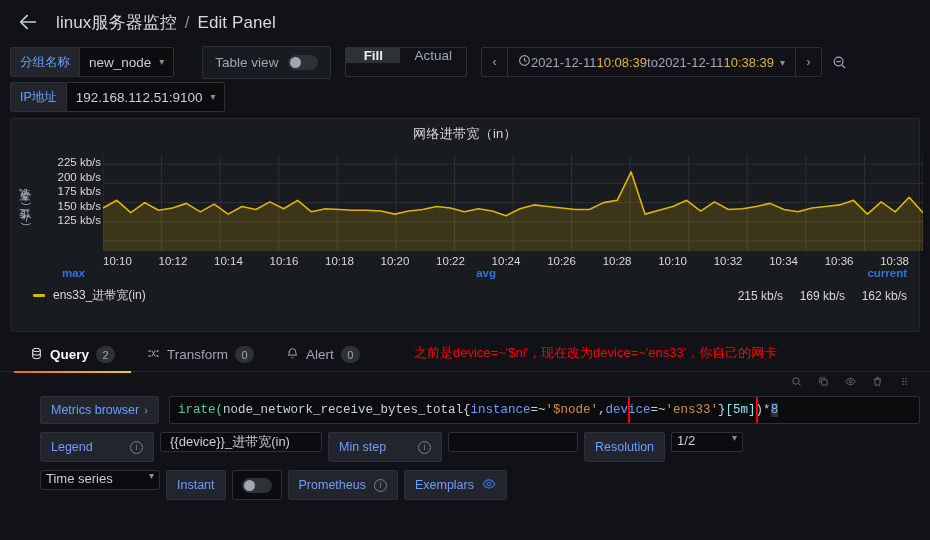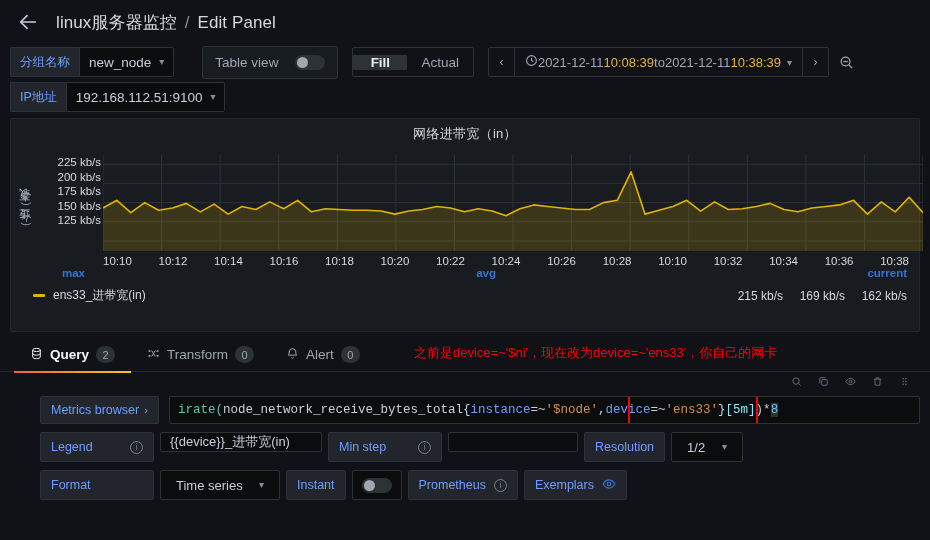--- a/index.html
+++ b/index.html
@@ -67,21 +67,21 @@
     color: #ccccdc;
     font-size: 13.5px;
     white-space: nowrap;
     cursor: pointer;
   }
   .caret { color: #8e8e91; font-size: 10px; line-height: 1; }
 
   .tb-spacer { flex: 0 0 18px; }
 
   .tableview-box {
-    display: flex; align-items: center; gap: 17px;
+    display: flex; align-items: center; gap: 10px;
     height: 33px; padding: 0 12px;
     background: #181b1f;
     border: 1px solid #2c3235;
     border-radius: 2px;
     color: #9fa7b3;
     font-size: 13.5px;
     cursor: pointer;
   }
   .switch {
     width: 30px; height: 15px;
@@ -91,21 +91,21 @@
     display: inline-block;
   }
   .switch::after {
     content: "";
     position: absolute; left: 2px; top: 2px;
     width: 11px; height: 11px; border-radius: 50%;
     background: #9fa7b3;
   }
 
   .fillactual {
-    display: flex; align-items: center; height: 30px;
+    display: flex; align-items: flex-start; height: 30px;
     border: 1px solid #2c3235; border-radius: 2px;
     margin-left: 14px;
     overflow: hidden;
     background: #111217;
   }
   .fa-btn {
     display: flex; align-items: center; justify-content: center;
     min-width: 54px; padding: 0 14px;
     font-size: 13.5px; color: #9fa7b3; cursor: pointer;
   }
@@ -294,22 +294,22 @@
     font-size: 9px; line-height: 11px; text-align: center;
     font-style: normal; font-weight: normal;
   }
   .fld-input {
     display: flex; align-items: center;
     height: 20px; padding: 0 9px;
     background: #0b0c0e; border: 1px solid #2c3235; border-radius: 2px;
     color: #ccccdc; font-size: 13px; white-space: nowrap;
   }
   .fld-select {
-    display: flex; align-items: center; justify-content: space-between; gap: 16px;
-    height: 30px; padding: 0 15px;
+    display: flex; justify-content: space-between; gap: 16px;
+    height: 20px; padding: 0 5px;
     background: #0b0c0e; border: 1px solid #2c3235; border-radius: 2px;
     color: #ccccdc; font-size: 13px; cursor: pointer; white-space: nowrap;
   }
   .toggle-box {
     display: flex; align-items: center; justify-content: center;
     height: 30px; width: 50px;
     background: #0b0c0e; border: 1px solid #2c3235; border-radius: 2px;
   }
   .eye { color: #3274d9; font-size: 14px; }
 </style>
@@ -578,23 +578,20 @@
       <div class="fld-label">
         <span>Resolution</span>
       </div>
       <div class="fld-select" style="width:72px">
         <span>1/2</span>
         <span class="caret">▾</span>
       </div>
     </div>
 
     <div class="frow">
-      <div class="fld-label wide">
-        <span>Format</span>
-      </div>
       <div class="fld-select" style="width:120px">
         <span>Time series</span>
         <span class="caret">▾</span>
       </div>
       <div class="fld-label">
         <span>Instant</span>
       </div>
       <div class="toggle-box">
         <span class="switch"></span>
       </div>

